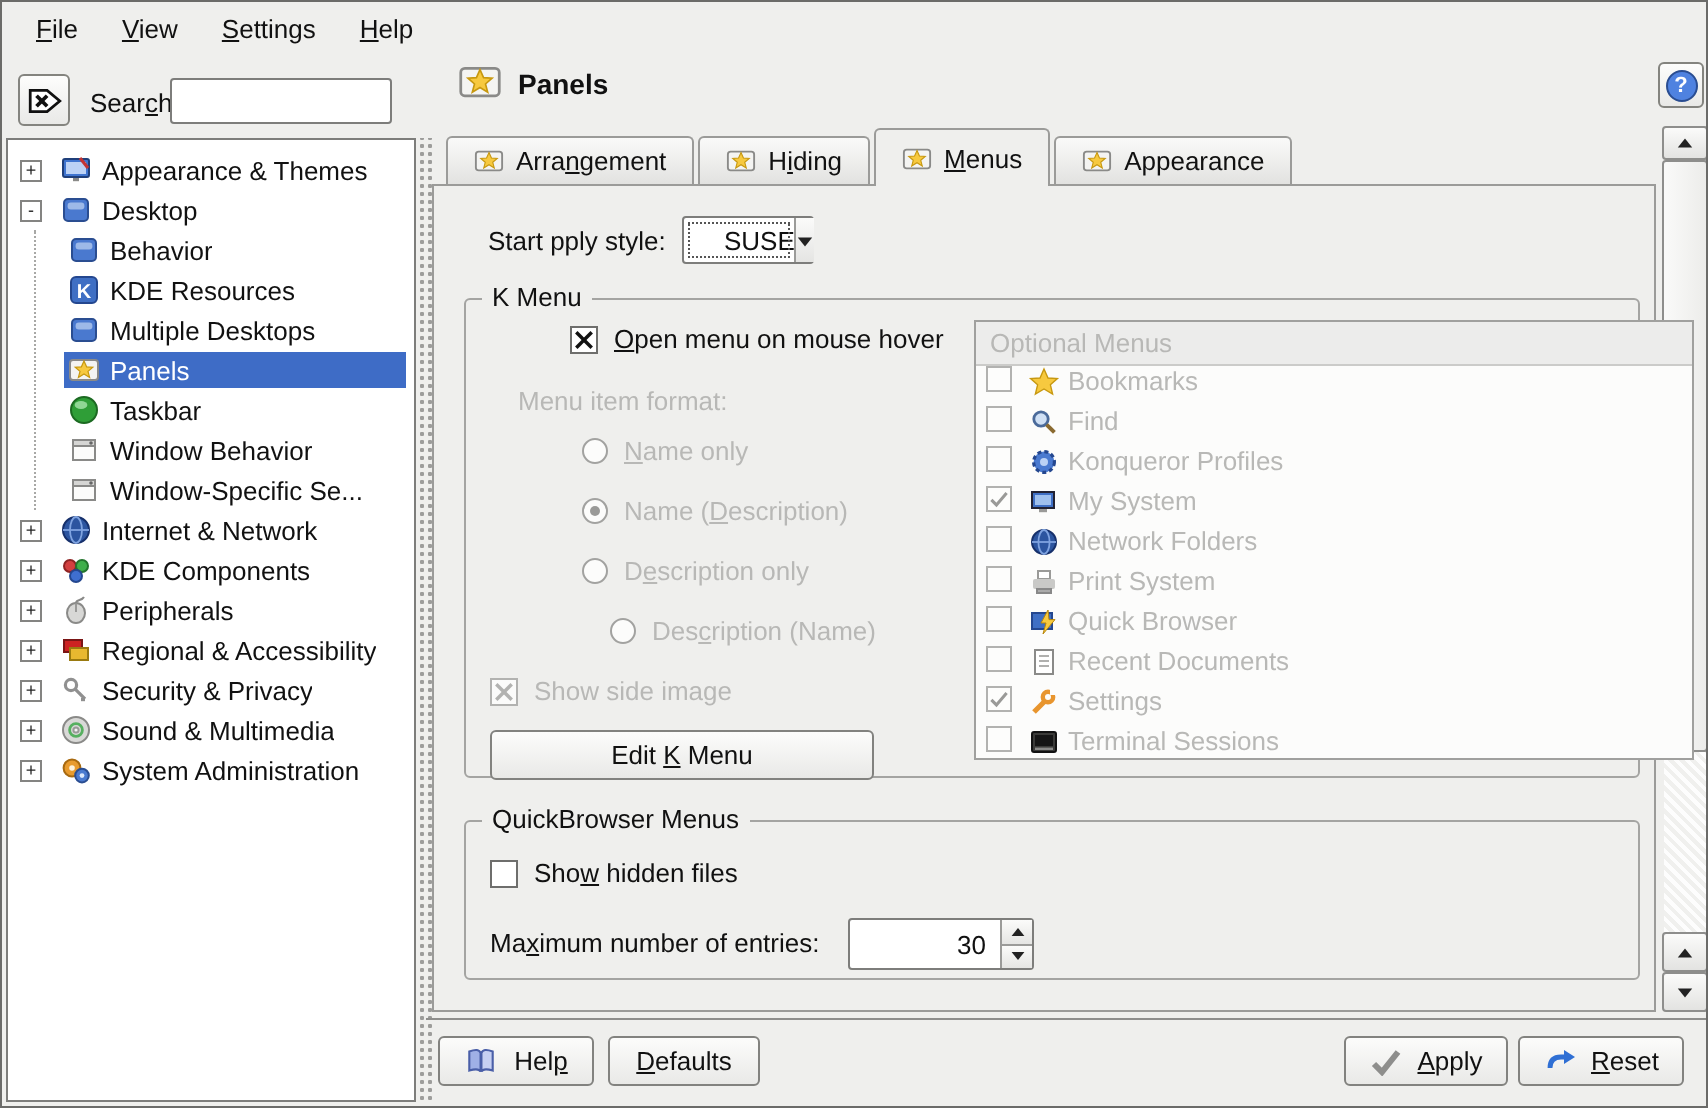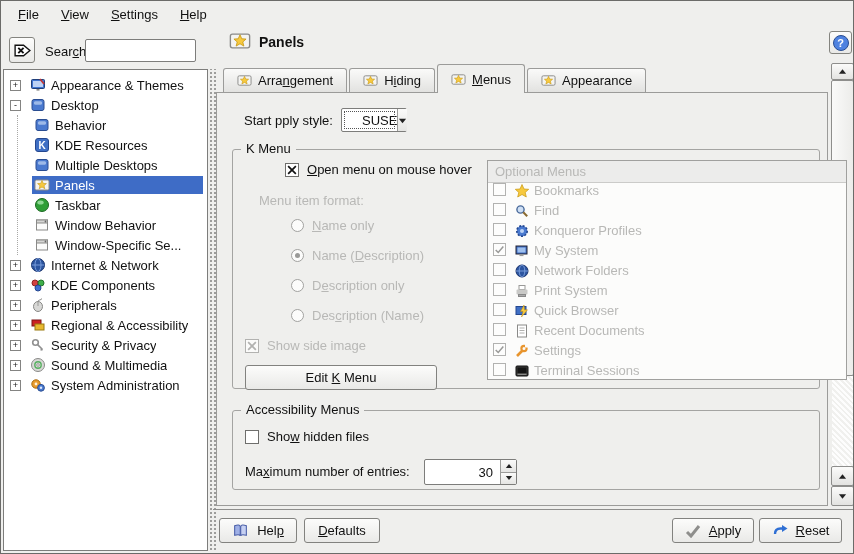--- a/index.html
+++ b/index.html
@@ -414,21 +414,21 @@
       <div class="radio-row gray" style="left:58px; top:98px;">
         <span class="radio">
             <span class="dot"></span>
           </span>
         <span>Name (<u>D</u>escription)</span>
       </div>
       <div class="radio-row gray" style="left:58px; top:128px;">
         <span class="radio"></span>
         <span>D<u>e</u>scription only</span>
       </div>
-      <div class="radio-row gray" style="left:58px; top:158px;align-items:center;">
+      <div class="radio-row gray" style="left:72px; top:158px;align-items:center;">
         <span class="radio"></span>
         <span>Des<u>c</u>ription (Name)</span>
       </div>
 
       <div class="check-row gray" style="left:12px; top:188px;">
         <span class="checkbox disabled">
           <svg width="12" height="12" viewBox="0 0 14 14">
               <line x1="2.5" y1="2.5" x2="11.5" y2="11.5" stroke="#b2b2b0" stroke-width="2"></line>
               <line x1="11.5" y1="2.5" x2="2.5" y2="11.5" stroke="#b2b2b0" stroke-width="2"></line>
             </svg>
@@ -545,21 +545,21 @@
             <rect x="2" y="3" width="12" height="10" rx="1" fill="#3a3a38" stroke="#111"></rect>
             <rect x="3.5" y="4.5" width="9" height="5.5" fill="#151515"></rect>
             <rect x="3.5" y="10.8" width="9" height="1.2" fill="#8a8a88"></rect>
           </svg>
           <span class="gray">Terminal Sessions</span>
         </div>
       </div>
     </div>
 
     <div class="groupbox" style="left:15px; top:317px; width:588px; height:80px;">
-      <span class="legend">Accessibility Menus</span>
+      <span class="legend">QuickBrowser Menus</span>
 
       <div class="check-row" style="left:12px; top:18px;">
         <span class="checkbox"></span>
         <span>Sho<u>w</u> hidden files</span>
       </div>
 
       <label style="position:absolute; left:12px; top:53px;">Ma<u>x</u>imum number of entries:</label>
       <div class="spinbox" style="left:191px; top:48px;">
         <div class="spin-field">30</div>
         <div class="spin-btns">

